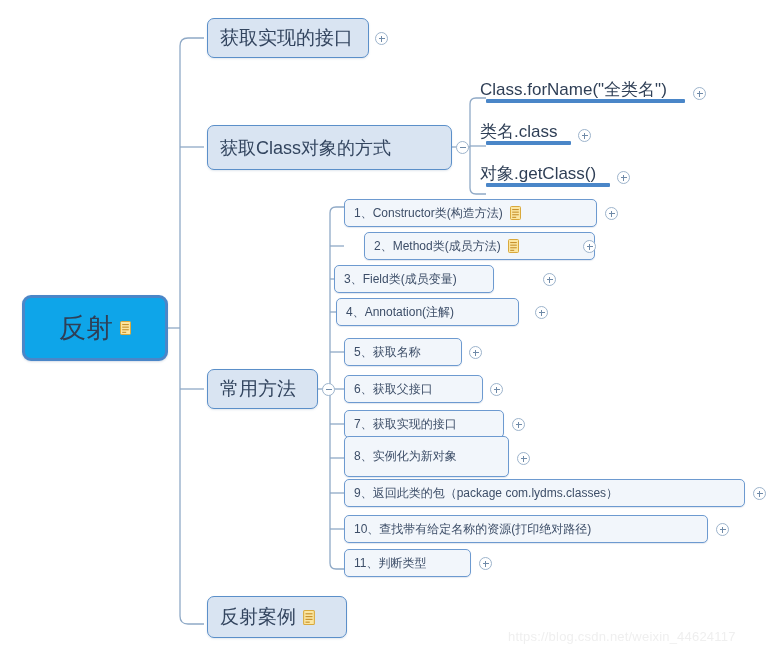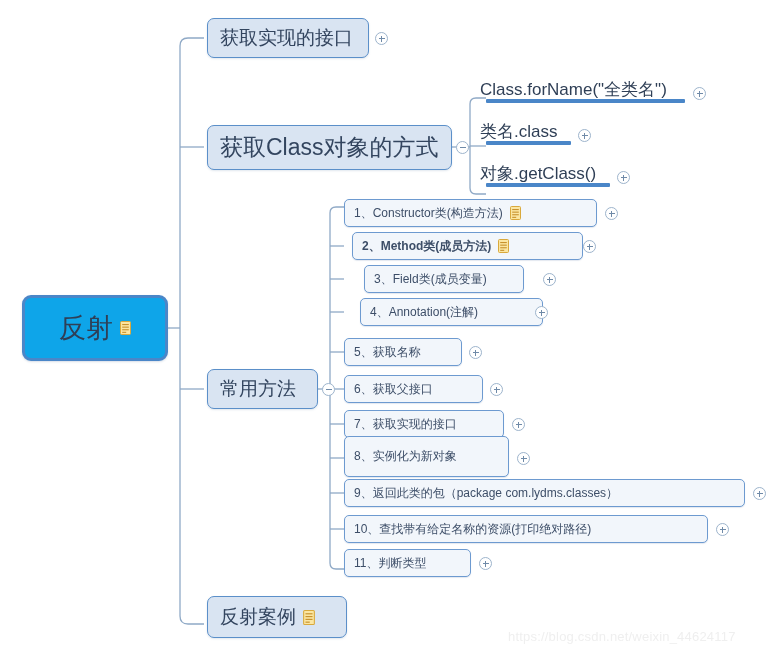--- a/index.html
+++ b/index.html
@@ -184,21 +184,21 @@
         <rect x="2.2" y="10.8" width="4" height="1.1" fill="#c8922e"></rect>
       </svg>
     </span>
   </div>
 
   <div class="node lvl1" style="left:207px; top:18px; width:162px; height:40px;">
     <span>获取实现的接口</span>
   </div>
   <div class="expander plus" style="left:375px; top:32px;"></div>
 
-  <div class="node lvl1" style="left:207px; top:125px; width:245px; height:45px; font-size:23px;">
+  <div class="node lvl1" style="left:207px; top:125px; width:245px; height:45px; font-size:18px;">
     <span>获取Class对象的方式</span>
   </div>
   <div class="expander minus" style="left:456px; top:141px;"></div>
 
   <div class="bar-node" style="left:474px; top:78px;">
     <span class="bar-text">Class.forName("全类名")</span>
   </div>
   <div class="bar-underline" style="left:486px; top:99px; width:199px;"></div>
   <div class="expander plus" style="left:693px; top:87px;"></div>
 
@@ -226,40 +226,40 @@
         <rect x="0.5" y="0.5" width="10" height="13" rx="1" fill="#fbe6a2" stroke="#d9a93c"></rect>
         <rect x="2.2" y="3" width="6.6" height="1.1" fill="#c8922e"></rect>
         <rect x="2.2" y="5.6" width="6.6" height="1.1" fill="#c8922e"></rect>
         <rect x="2.2" y="8.2" width="6.6" height="1.1" fill="#c8922e"></rect>
         <rect x="2.2" y="10.8" width="4" height="1.1" fill="#c8922e"></rect>
       </svg>
     </span>
   </div>
   <div class="expander plus" style="left:605px; top:207px;"></div>
 
-  <div class="node lvl2" style="left:352px; top:232px; width:231px; height:28px;font-weight:bold;">
+  <div class="node lvl2" style="left:364px; top:232px; width:231px; height:28px;">
     <span>2、Method类(成员方法)</span>
     <span class="note-icon">
       <svg viewBox="0 0 11 14" width="11" height="14">
         <rect x="0.5" y="0.5" width="10" height="13" rx="1" fill="#fbe6a2" stroke="#d9a93c"></rect>
         <rect x="2.2" y="3" width="6.6" height="1.1" fill="#c8922e"></rect>
         <rect x="2.2" y="5.6" width="6.6" height="1.1" fill="#c8922e"></rect>
         <rect x="2.2" y="8.2" width="6.6" height="1.1" fill="#c8922e"></rect>
         <rect x="2.2" y="10.8" width="4" height="1.1" fill="#c8922e"></rect>
       </svg>
     </span>
   </div>
   <div class="expander plus" style="left:583px; top:240px;"></div>
 
-  <div class="node lvl2" style="left:364px; top:265px; width:160px; height:28px;">
+  <div class="node lvl2" style="left:334px; top:265px; width:160px; height:28px;">
     <span>3、Field类(成员变量)</span>
   </div>
   <div class="expander plus" style="left:543px; top:273px;"></div>
 
-  <div class="node lvl2" style="left:360px; top:298px; width:183px; height:28px;">
+  <div class="node lvl2" style="left:336px; top:298px; width:183px; height:28px;">
     <span>4、Annotation(注解)</span>
   </div>
   <div class="expander plus" style="left:535px; top:306px;"></div>
 
   <div class="node lvl2" style="left:344px; top:338px; width:118px; height:28px;">
     <span>5、获取名称</span>
   </div>
   <div class="expander plus" style="left:469px; top:346px;"></div>
 
   <div class="node lvl2" style="left:344px; top:375px; width:139px; height:28px;">

